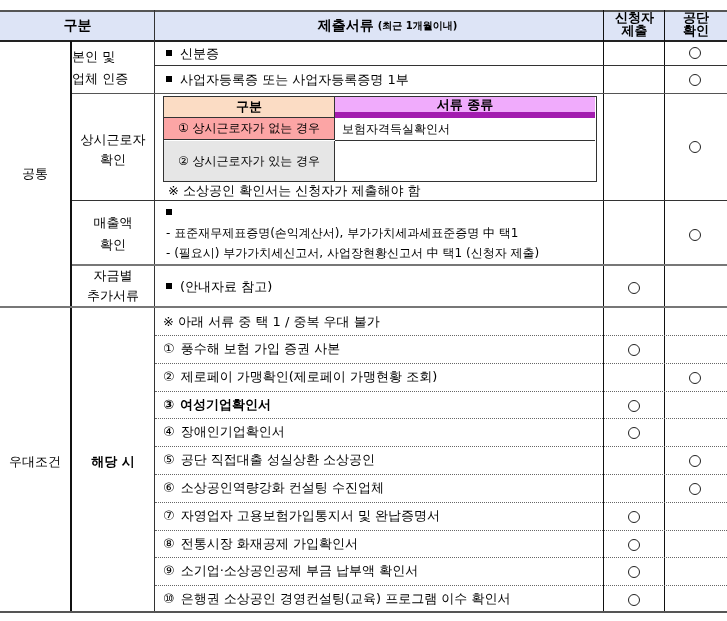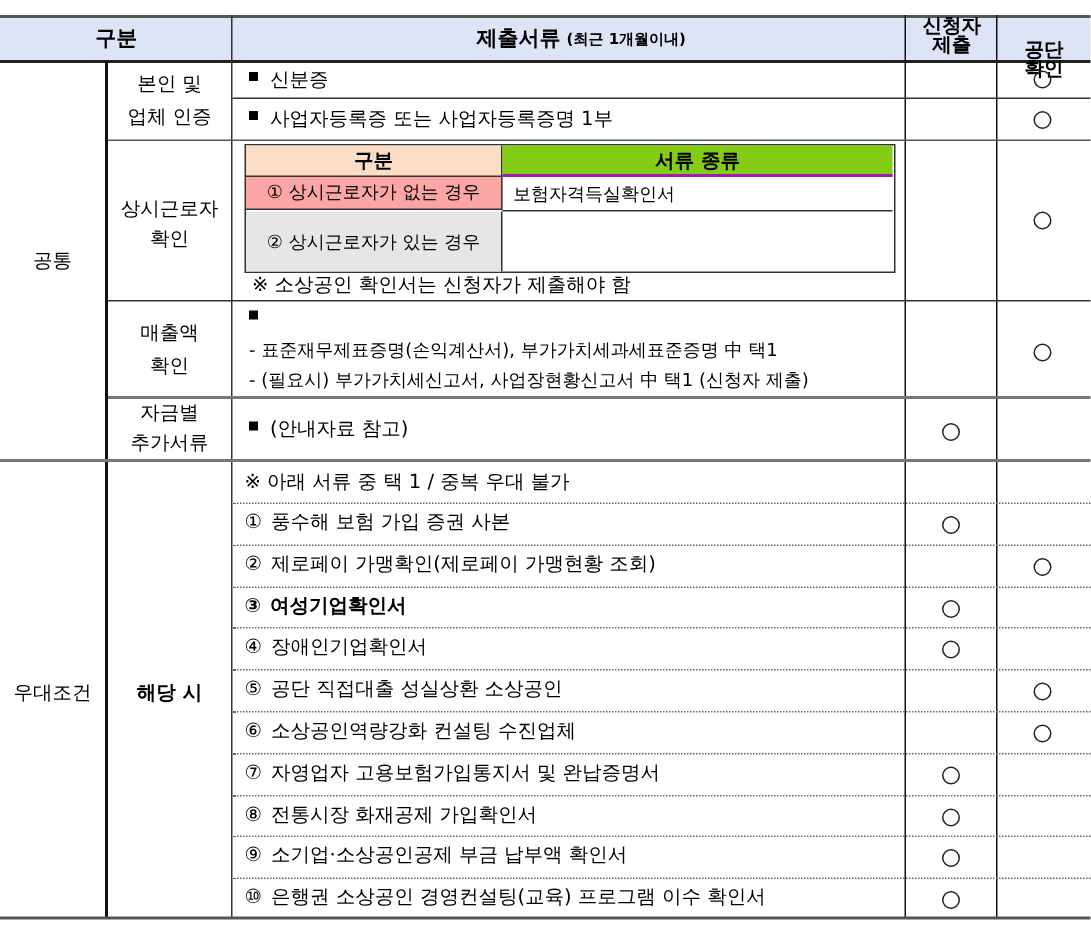--- a/index.html
+++ b/index.html
@@ -25,35 +25,35 @@
     <span>구분</span>
   </div>
   <div class="abs vcenter" style="left:155px;top:12px;width:449px;height:28px;">
     <span style="font-weight:bold;font-size:14px;margin-left:16px;">제출서류</span>
     <span style="font-weight:bold;font-size:10px;margin-left:4px;">(최근 1개월이내)</span>
   </div>
   <div class="abs" style="left:604px;top:11px;width:61px;height:30px;text-align:center;font-weight:bold;font-size:13px;line-height:13px;">
     <div>신청자</div>
     <div>제출</div>
   </div>
-  <div class="abs" style="left:665px;top:27px;width:62px;height:14px;text-align:center;font-weight:bold;font-size:13px;line-height:13px;">
+  <div class="abs" style="left:665px;top:11px;width:62px;height:14px;text-align:center;font-weight:bold;font-size:13px;line-height:13px;">
     <div>공단</div>
     <div>확인</div>
   </div>
 
   <div class="abs" style="left:70px;top:41px;width:2px;height:571px;background:#111;"></div>
   <div class="abs" style="left:154px;top:10px;width:1px;height:602px;background:#333;"></div>
   <div class="abs" style="left:603px;top:10px;width:1px;height:602px;background:#111;"></div>
   <div class="abs" style="left:664px;top:10px;width:1px;height:602px;background:#111;"></div>
 
   <div class="abs vcenter" style="left:0;top:41px;width:70px;height:266px;font-size:13px;">
     <span>공통</span>
   </div>
 
-  <div class="abs" style="left:72px;top:46px;width:82px;text-align:center;font-size:13px;line-height:22px;">
+  <div class="abs" style="left:72px;top:46px;width:82px;text-align:left;font-size:13px;line-height:22px;">
     <div>본인 및</div>
     <div>업체 인증</div>
   </div>
   <div class="abs" style="left:155px;top:65px;width:572px;height:1px;background:#333;"></div>
   <div class="abs" style="left:72px;top:93px;width:655px;height:1px;background:#555;"></div>
 
   <div class="t" style="left:166px;top:46px;">
     <span class="bullet"></span><span>신분증</span>
   </div>
   <div class="circle" style="left:689px;top:47px;"></div>
@@ -65,21 +65,21 @@
 
   <div class="abs" style="left:72px;top:130px;width:82px;text-align:center;font-size:13px;line-height:20px;">
     <div>상시근로자</div>
     <div>확인</div>
   </div>
 
   <div class="abs inner" style="left:163px;top:96px;width:434px;height:86px;border:1.5px solid #333;">
     <div class="abs vcenter" style="left:0;top:0;width:171px;height:21px;background:#fbdcc4;border-right:1px solid #333;border-bottom:1px solid #333;font-weight:bold;font-size:13px;">
       <span>구분</span>
     </div>
-    <div class="abs vcenter" style="left:171px;top:0;width:260px;height:21px;background:#84cc16;border-bottom:2px solid #a21caf;font-weight:bold;font-size:13px;">
+    <div class="abs vcenter" style="left:171px;top:0;width:260px;height:21px;background:#f0abfc;border-bottom:6px solid #a21caf;font-weight:bold;font-size:13px;">
       <span>서류 종류</span>
     </div>
 
     <div class="abs vcenter" style="left:0;top:21px;width:171px;height:22px;background:#fca5a5;border-right:1px solid #333;border-bottom:1px solid #333;font-size:12px;">
       <span>① 상시근로자가 없는 경우</span>
     </div>
     <div class="abs" style="left:178px;top:24px;font-size:12px;white-space:nowrap;">
       <span>보험자격득실확인서</span>
     </div>
     <div class="abs" style="left:171px;top:43px;width:260px;height:1px;background:#333;"></div>

